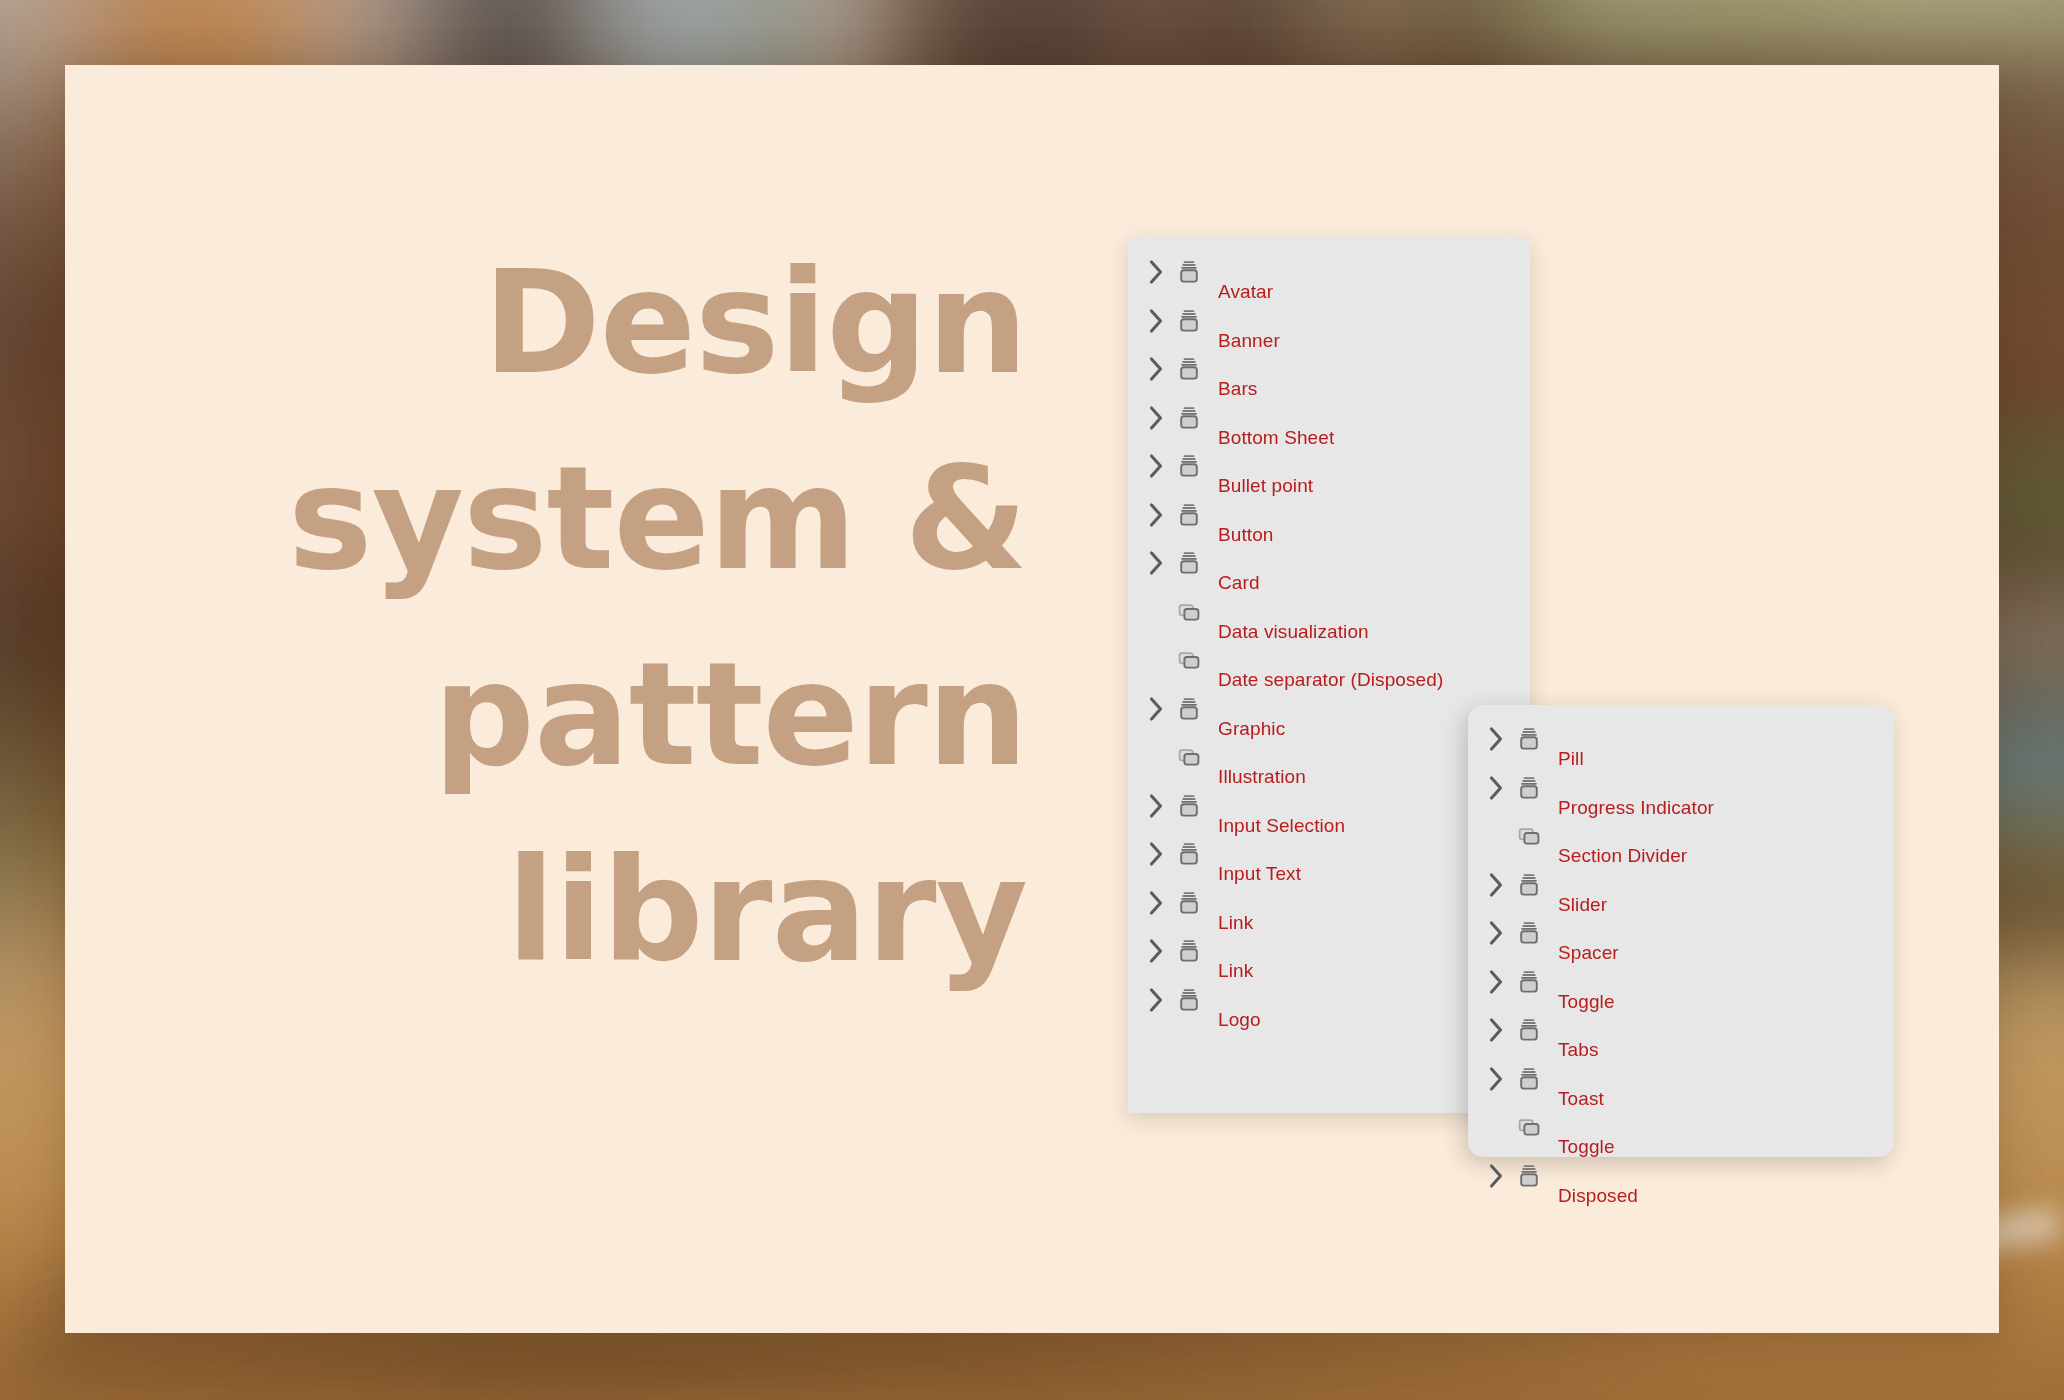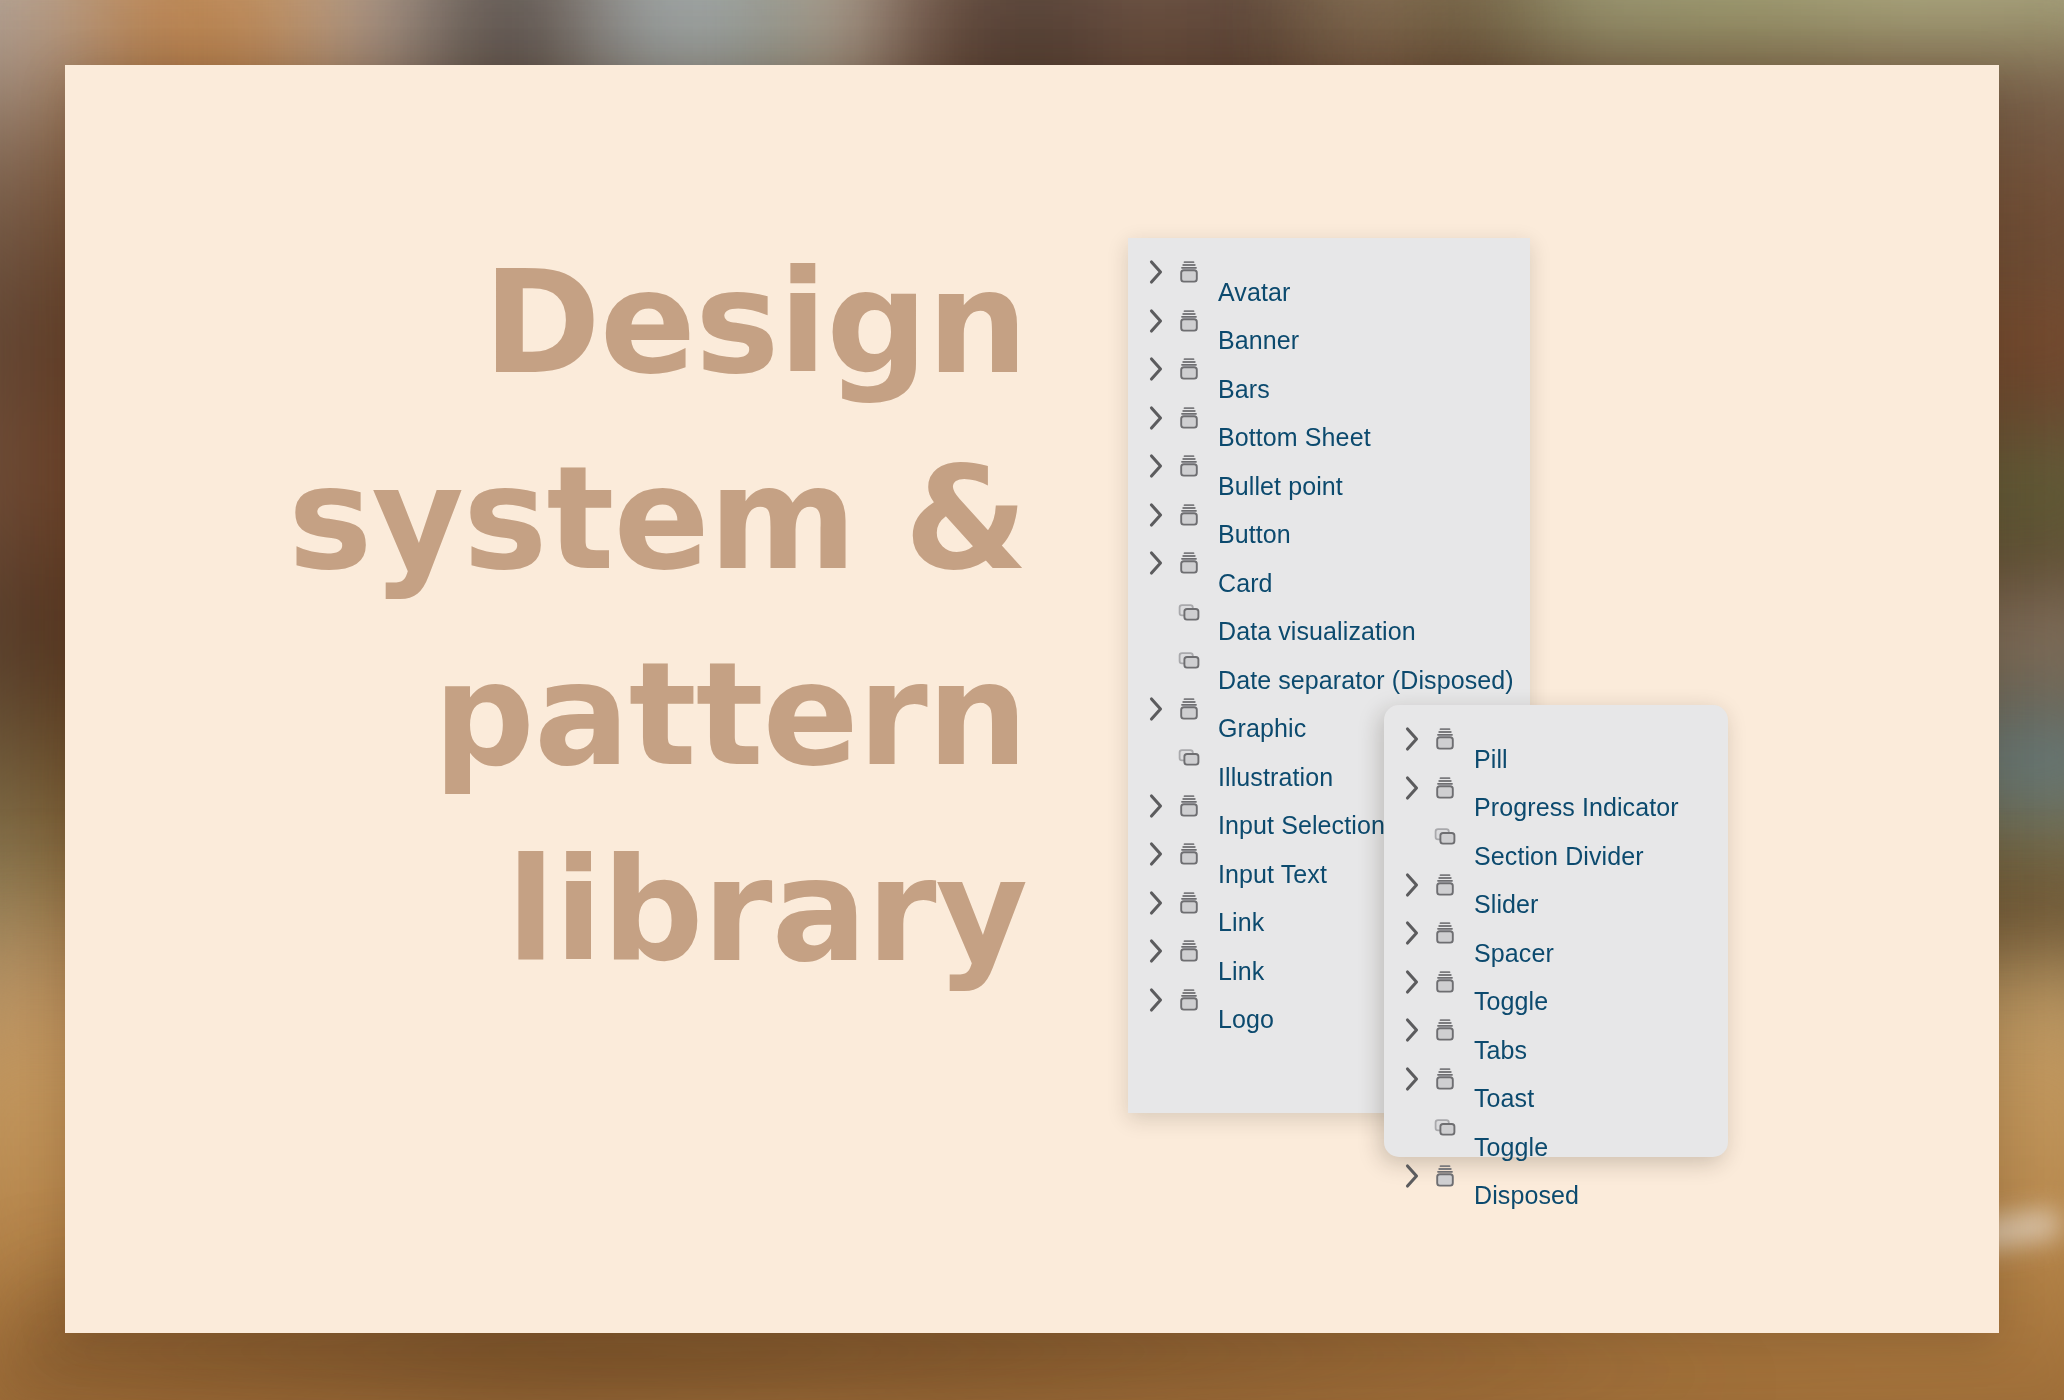--- a/index.html
+++ b/index.html
@@ -152,23 +152,23 @@
     box-shadow: 0 6px 20px rgba(40,30,20,0.16);
   }
   #panel-primary {
     left: 1128px;
     top: 238px;
     width: 402px;
     height: 875px;
     z-index: 5;
   }
   #panel-secondary {
-    left: 1384px;
+    left: 1468px;
     top: 705px;
-    width: 344px;
+    width: 426px;
     height: 452px;
     z-index: 6;
     box-shadow: -4px 6px 22px rgba(40,30,20,0.22);
     border-radius: 15px;
   }
 
   .menu-row {
     display: flex;
     align-items: center;
     height: 48.5px;
@@ -190,22 +190,22 @@
     width: 34px;
     height: 34px;
     display: flex;
     align-items: center;
     justify-content: center;
     margin-right: 12px;
   }
   .row-icon svg { display: block; }
   .row-label {
     font-family: "Liberation Sans", sans-serif;
-    font-size: 25px;
-    color: #0c4a6e;
+    font-size: 19px;
+    color: #b91c1c;
     white-space: nowrap;
     letter-spacing: 0.1px;
     margin-top: 40px;
   }
 </style>
 </head>
 <body>
 
 <div id="stage">
 

